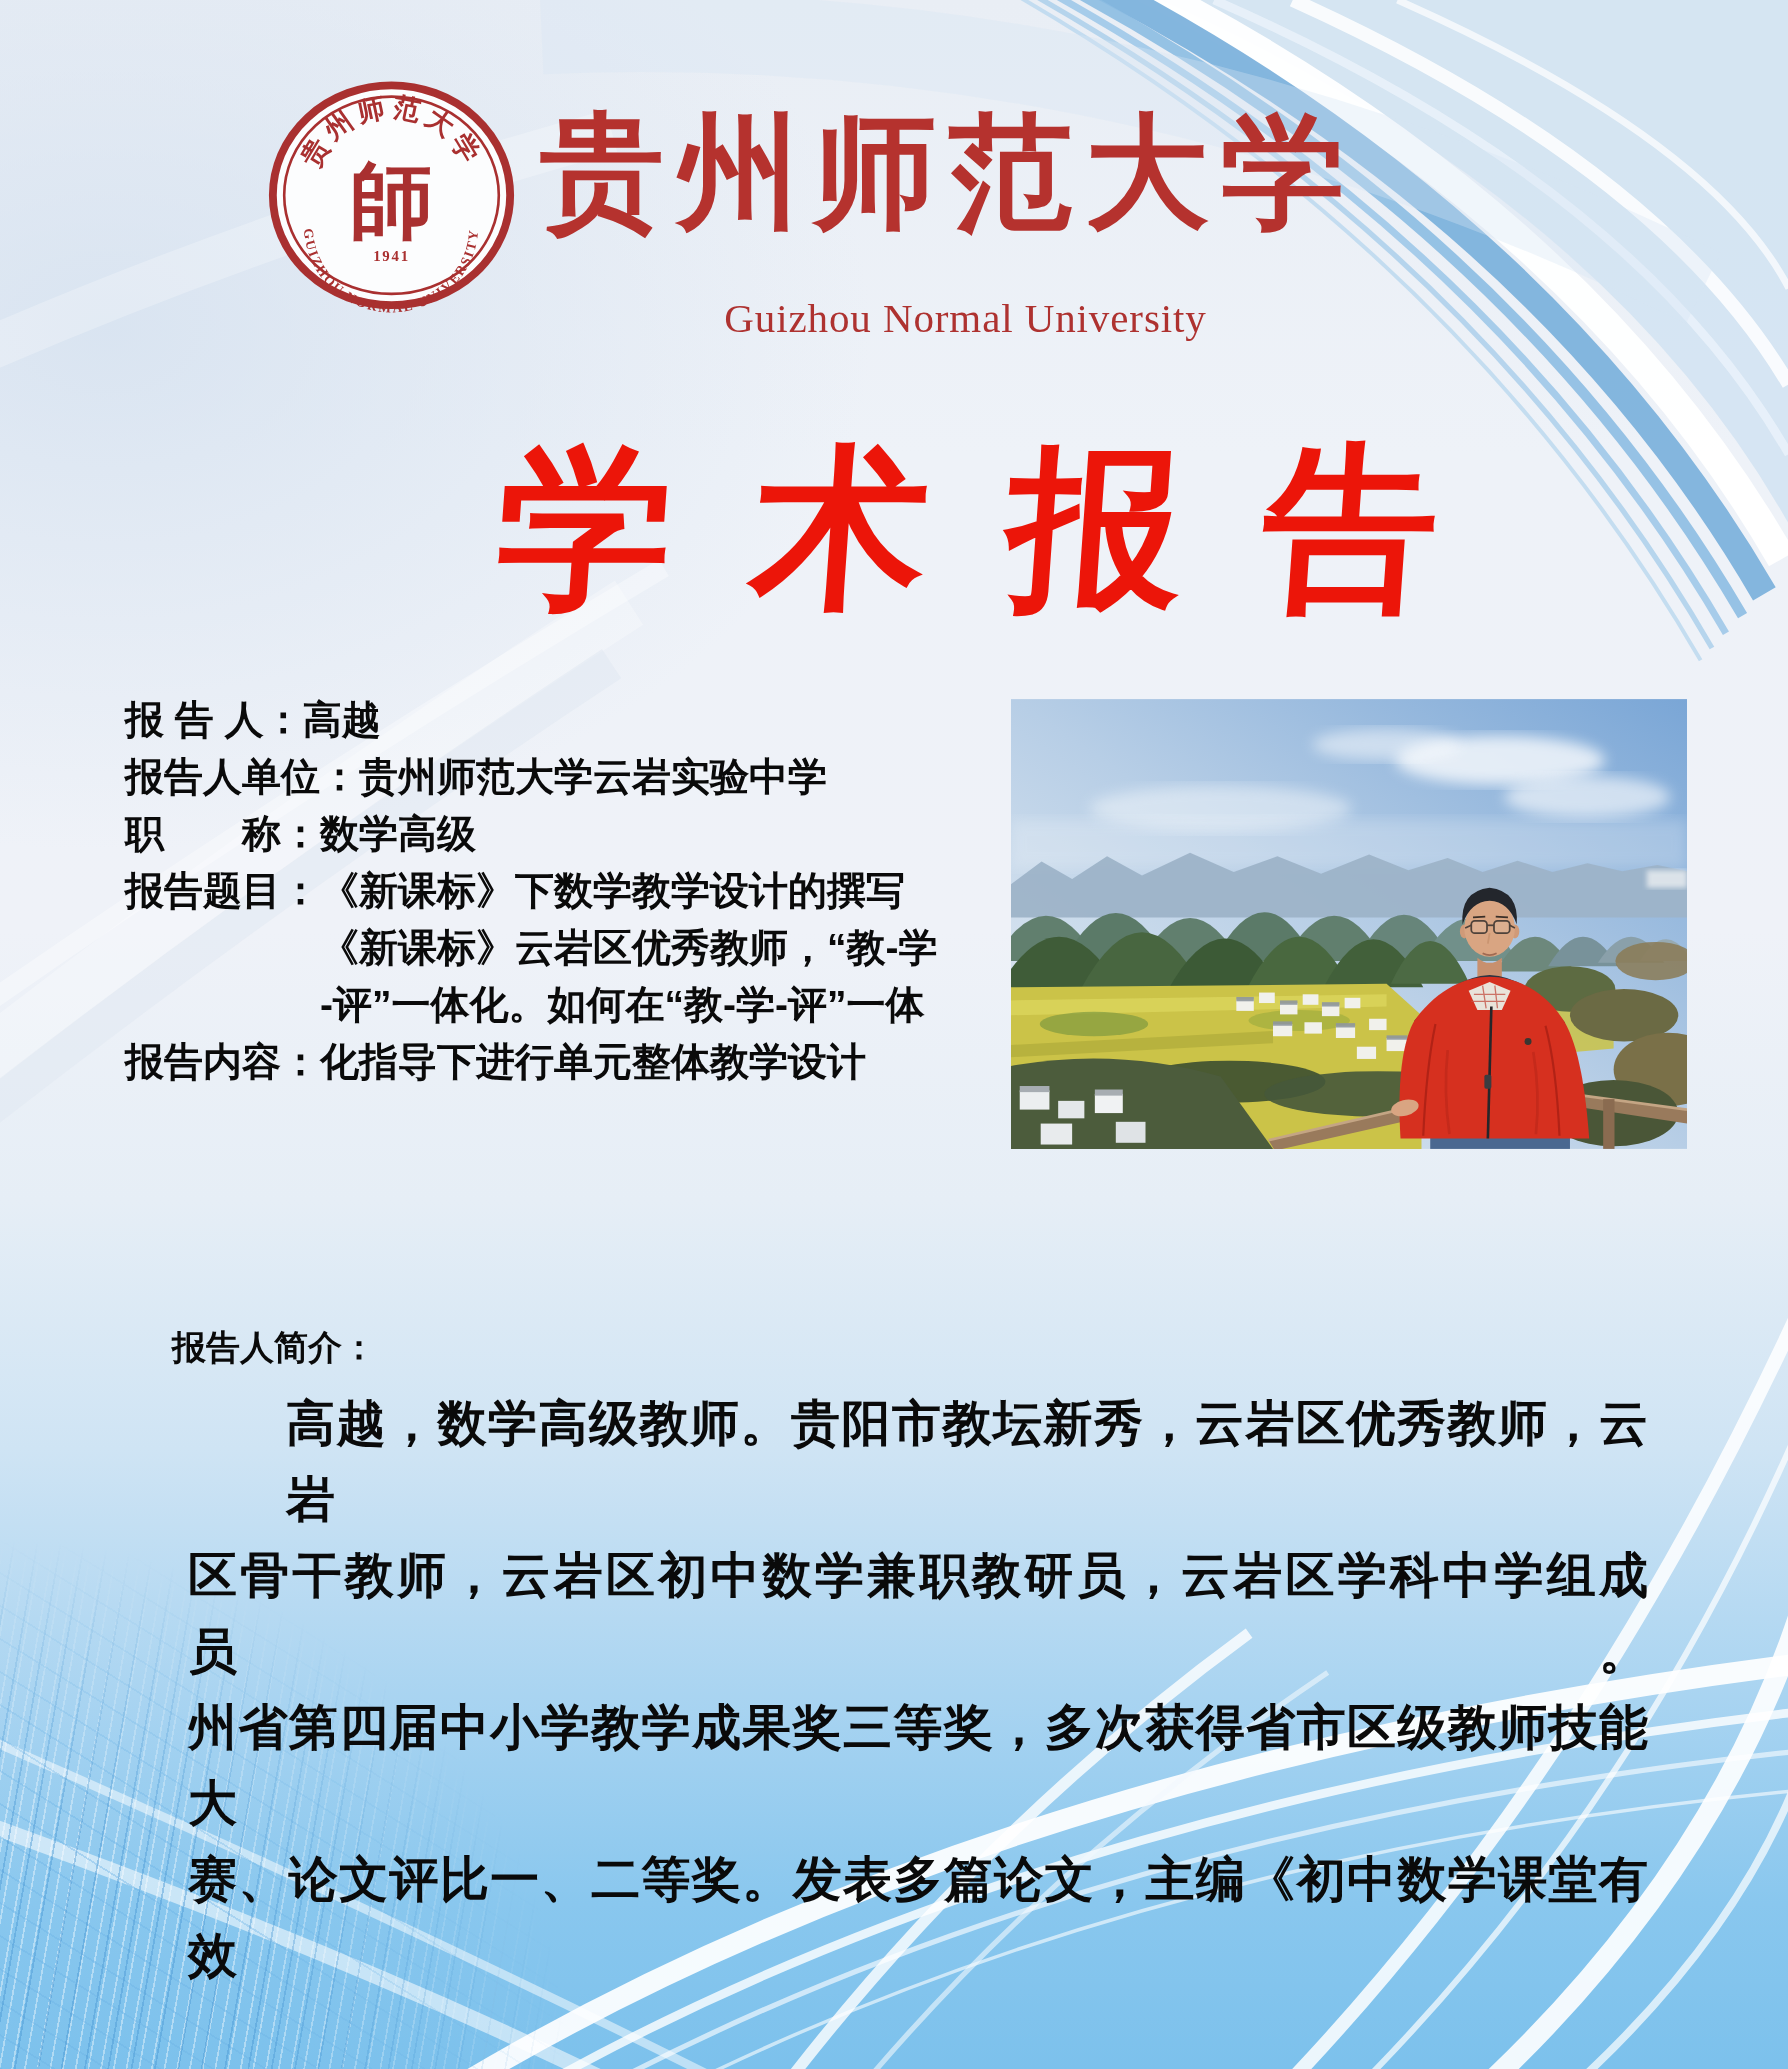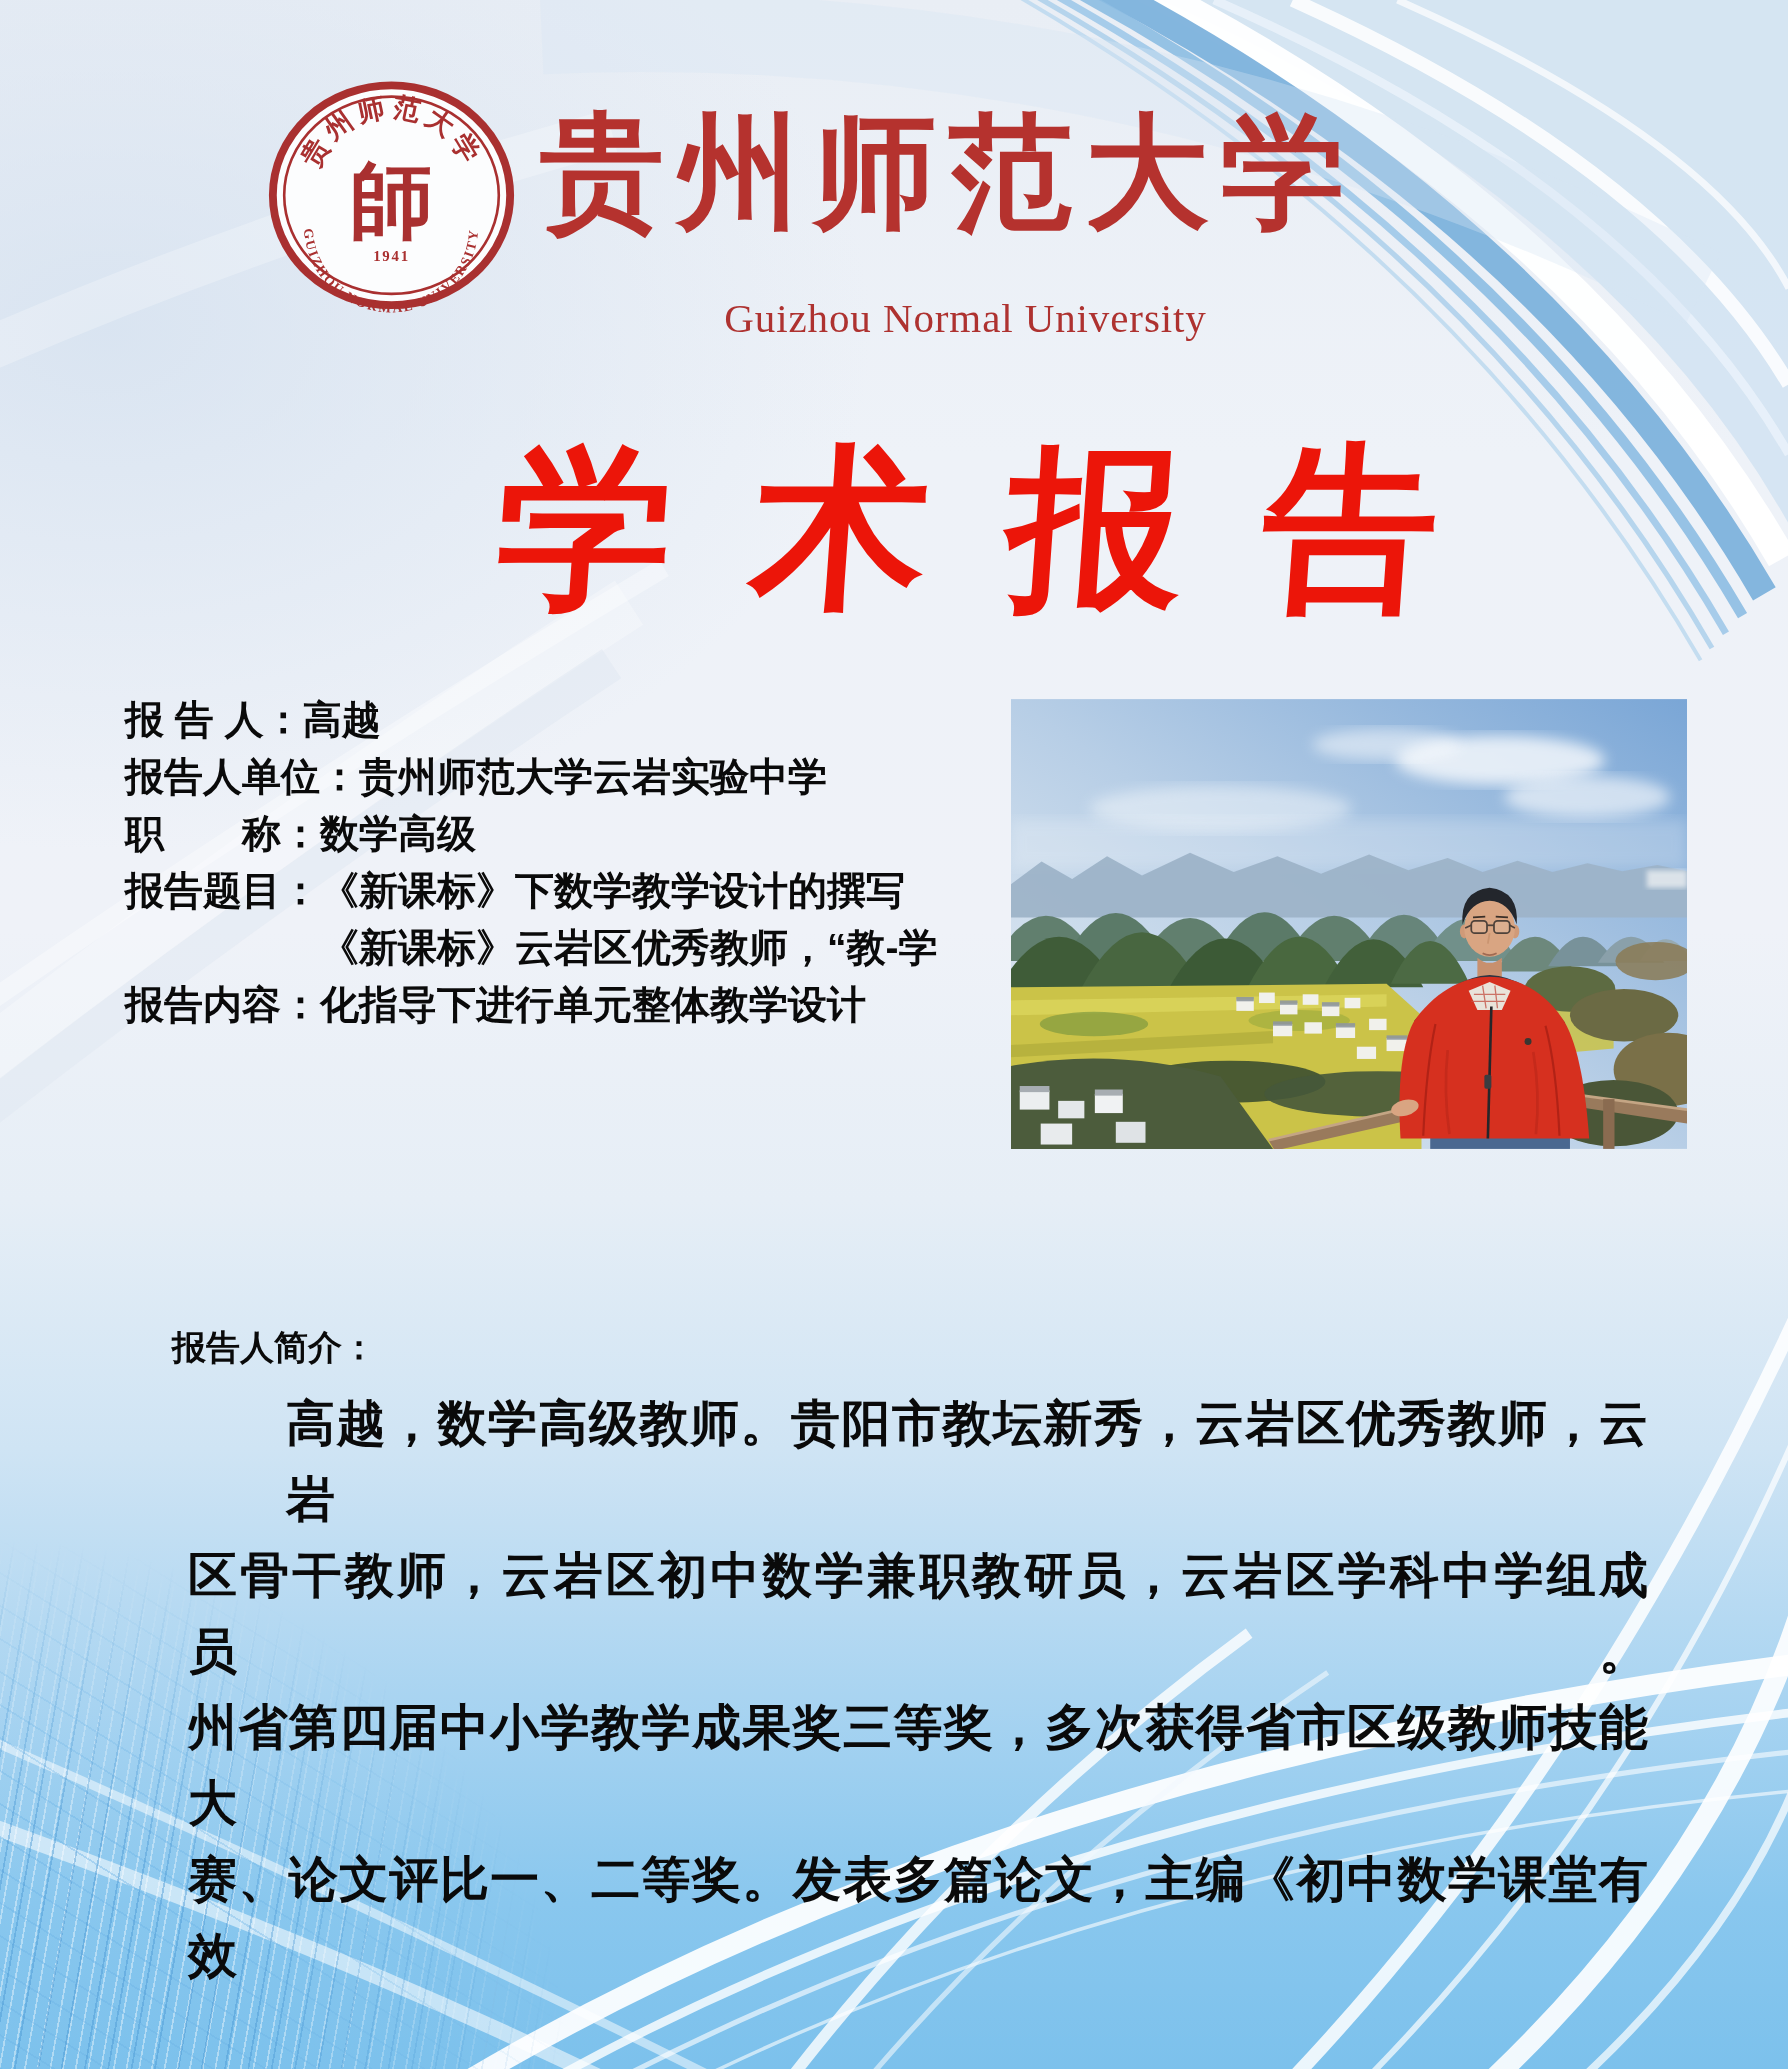--- a/index.html
+++ b/index.html
@@ -131,20 +131,21 @@
       <span class="val">数学高级</span>
     </div>
     <div class="drow">
       <span class="lab">报告题目：</span>
       <span class="val">《新课标》下数学教学设计的撰写</span>
     </div>
     <div class="drow">
       <span class="lab">报告内容：</span>
       <div class="vlines">
         <div>《新课标》云岩区优秀教师，“教-学</div>
+        <div>-评”一体化。如何在“教-学-评”一体</div>
         <div>化指导下进行单元整体教学设计</div>
       </div>
     </div>
   </div>
 
   <div class="photo">
     <svg width="676" height="450" viewBox="0 0 774 515">
       <defs>
         <linearGradient id="sky" x1="0%" y1="100%" x2="100%" y2="0%">
           <stop offset="0" stop-color="#e9eff4"></stop>

